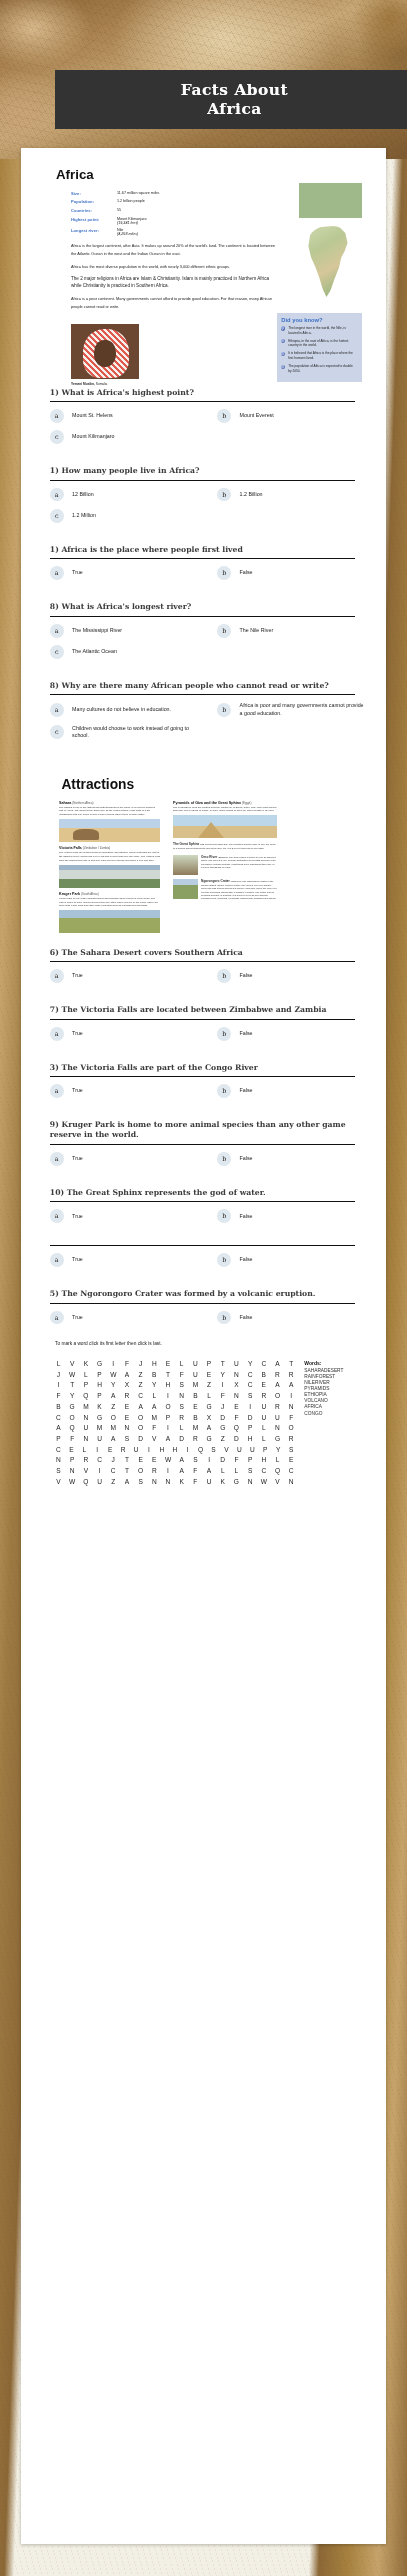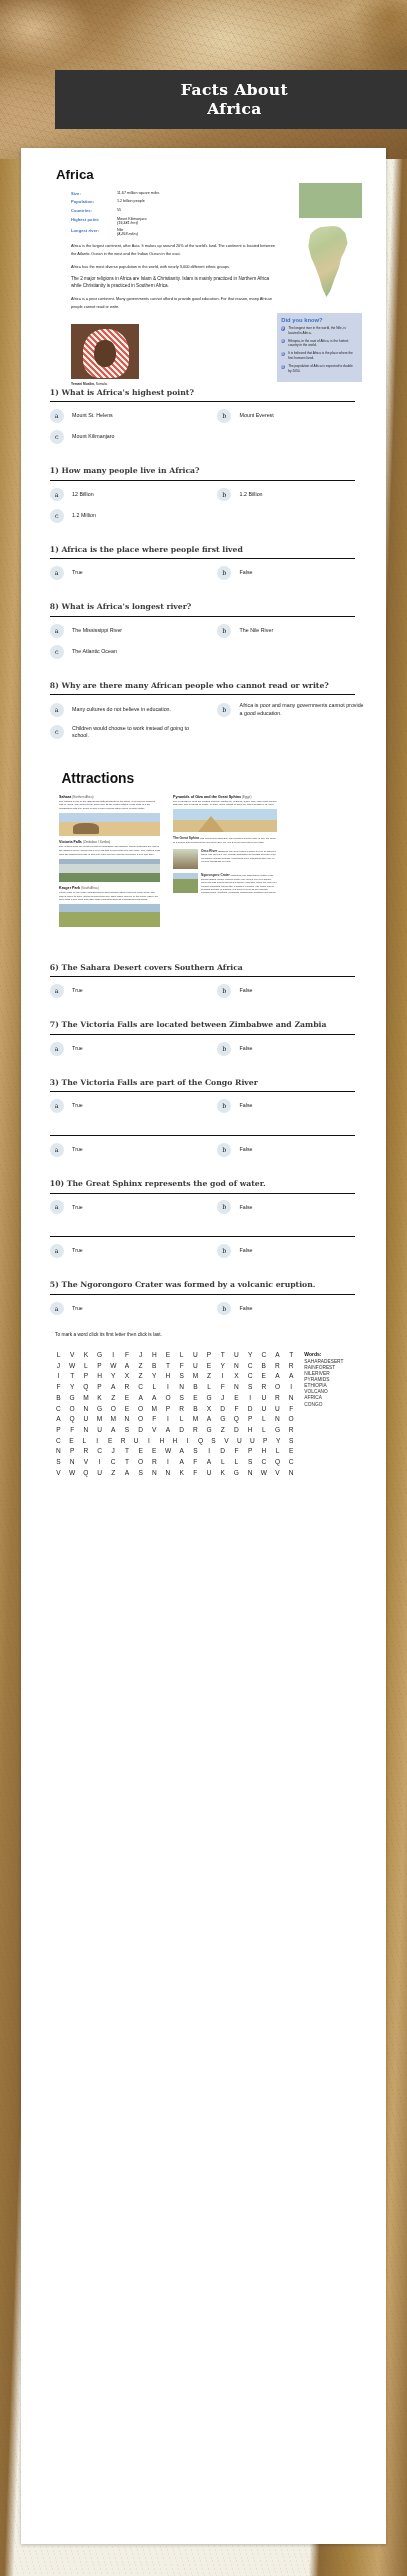--- a/index.html
+++ b/index.html
@@ -54,21 +54,21 @@
     position:absolute; left:21px; top:148px; width:365px; height:2396px;
     background:#ffffff; z-index:4;
     box-shadow:0 0.5px 3.2px rgba(0,0,0,.25);
   }
   .sheet-inner{ padding:11.7px 15px 5.3px 15px; }
 
   h1.section-title{
     font-family:"Liberation Sans", sans-serif;
     font-weight:bold; font-size:13.3px; color:#111; margin:7.4px 0 8.5px 20px;
   }
-  h1.section-title.attr{ margin-top:18px; margin-left:25.4px; font-size:13.8px;}
+  h1.section-title.attr{ margin-top:24px; margin-left:25.4px; font-size:13.8px;}
 
   
   .fact-card{ position:relative; margin:0 0 3.2px 0; min-height:106px; }
   .fact-table{ margin-left:35px; width:133px; }
   .fact-row{ display:flex; margin-bottom:3.7px; font-size:4px; }
   .fact-label{ width:46px; color:#3b6fc4; font-weight:bold; font-size:4px; letter-spacing:0.1px;}
   .fact-val{ color:#222; font-size:3.7px; }
   .fact-val .sub{ display:block; font-style:italic; }
   .map-thumb{
     position:absolute; right:9.5px; top:-7.4px; width:63px; height:35px;
@@ -374,21 +374,21 @@
         <div class="mtxt"><b>Omo River</b> <span class="loc">(Ethiopia)</span> <span>The Omo region is home to over 50 different tribes. The area is a very popular destination for tourists because of its impressive cultural heritage. Most tribes have maintained their way of lives for thousands of years.</span></div>
       </div>
 
       <div class="mini" style="margin-top:4.2px;">
         <div class="mi img-ngo"></div>
         <div class="mtxt"><b>Ngorongoro Crater</b> <span class="loc">(Tanzania)</span> <span>The Ngorongoro Crater is the world's largest unique volcanic crater. The area is over 100 square miles and was formed around 2.5 million years ago, when the cone of a volcano collapsed inward after a massive eruption. The crater has an amazing diversity of animals. It is home to over 30,000 animals including lions, cheetahs, elephants, wildebeests, buffaloes and rhinos.</span></div>
       </div>
     </div>
   </div>
 
-  <div style="margin-top:21px;">
+  <div style="margin-top:0;">
     <div class="question">
       <div class="q-title">6) The Sahara Desert covers Southern Africa</div>
       <div class="q-rule"></div>
       <div class="opts">
         <div class="opt">
               <div class="bub">a</div>
               <div class="opt-txt">True</div>
             </div>
         <div class="opt">
               <div class="bub">b</div>
@@ -421,20 +421,21 @@
               <div class="opt-txt">True</div>
             </div>
         <div class="opt">
               <div class="bub">b</div>
               <div class="opt-txt">False</div>
             </div>
       </div>
     </div>
 
     <div class="question">
+      <div class="q-title">9) Kruger Park is home to more animal species than any other game reserve in the world.</div>
       <div class="q-rule"></div>
       <div class="opts">
         <div class="opt">
               <div class="bub">a</div>
               <div class="opt-txt">True</div>
             </div>
         <div class="opt">
               <div class="bub">b</div>
               <div class="opt-txt">False</div>
             </div>

